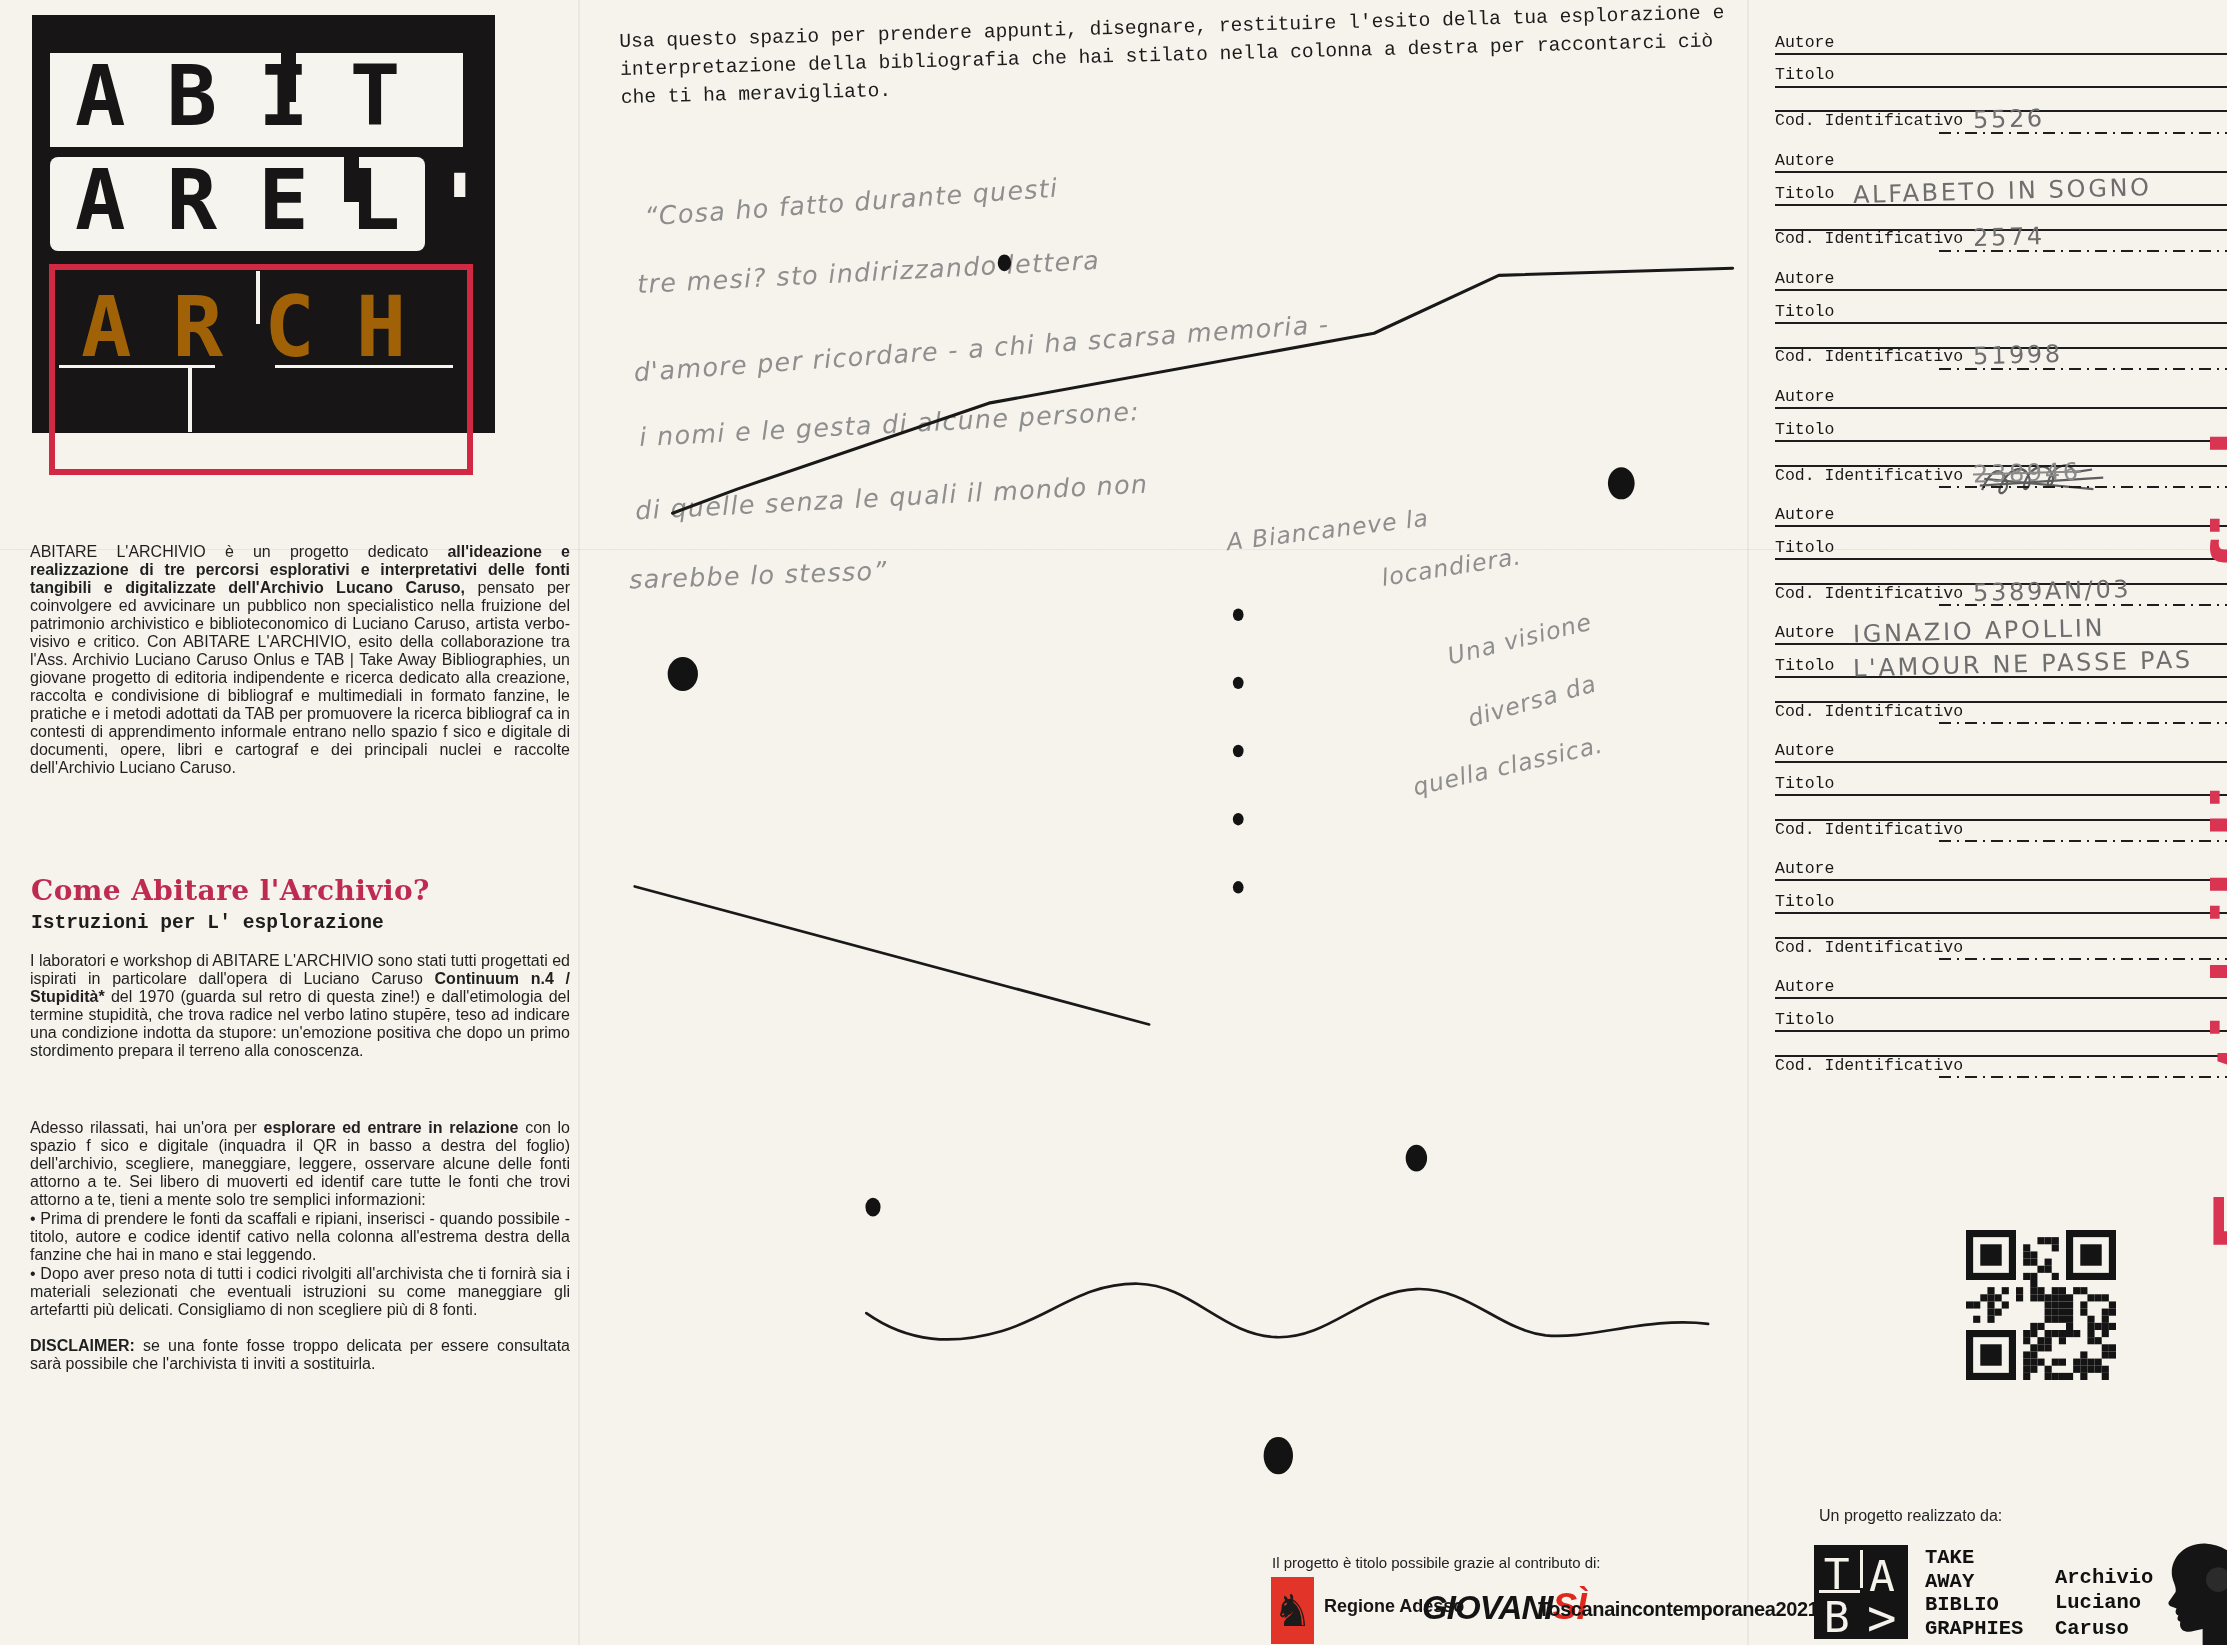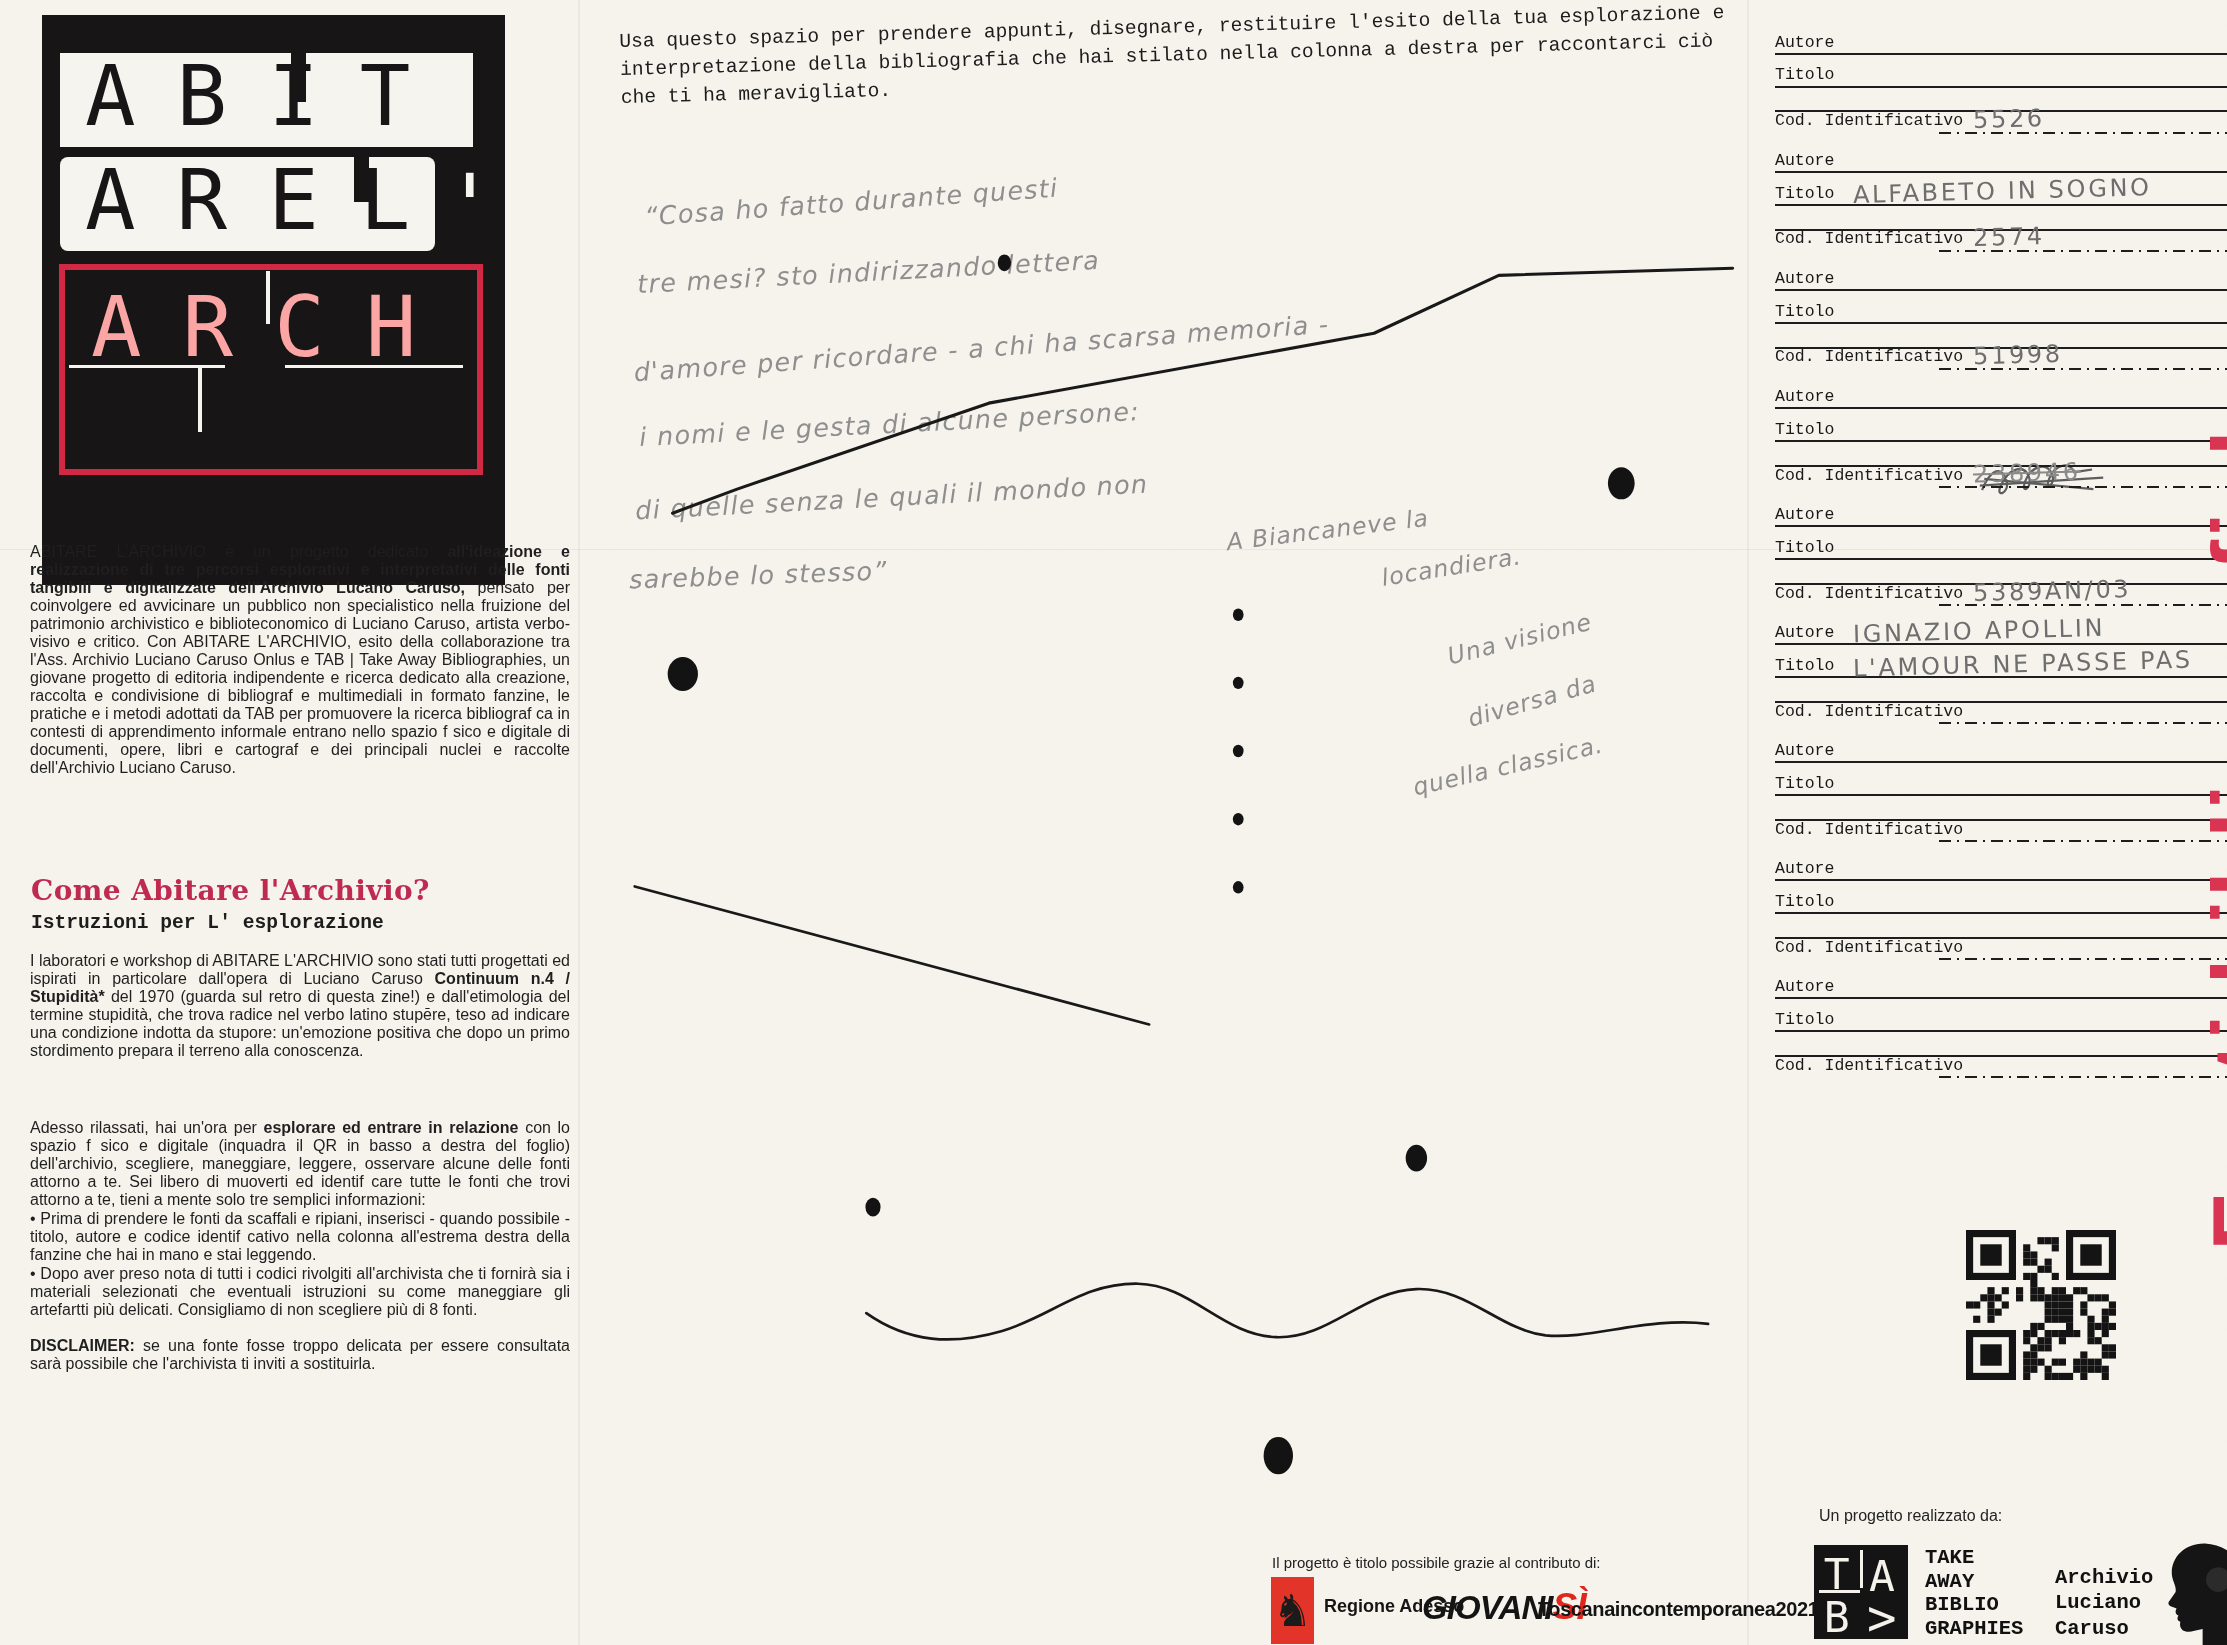--- a/index.html
+++ b/index.html
@@ -5,31 +5,31 @@
   html,body{margin:0;padding:0;background:#d8d5cc;}
   #page{position:relative;width:2317px;height:1645px;background:#f5f3ec;overflow:hidden;
         font-family:"Liberation Sans",sans-serif;color:#222;
         background-image:radial-gradient(rgba(210,190,90,.06) 0.9px,transparent 0.9px);
         background-size:10.2px 10.2px;}
   .abs{position:absolute;}
   .crease-v{position:absolute;top:0;bottom:0;width:1.8px;background:rgba(0,0,0,.045);}
   .crease-h{position:absolute;left:0;right:0;height:1.3px;background:rgba(0,0,0,.05);}
 
   
-  #logo{left:42px;top:14.7px;width:463px;height:570px;background:#171515;}
+  #logo{left:32px;top:14.7px;width:463px;height:418px;background:#171515;font-weight:bold;}
   .lg-band{position:absolute;background:#f6f4ee;}
   .lg-row1{left:18px;top:38px;width:413px;height:94px;}
   .lg-row2{left:18px;top:142px;width:375px;height:94px;border-radius:8px;}
   .lg-letters{position:absolute;font-family:"DejaVu Sans Mono",monospace;font-size:84px;
               letter-spacing:41px;color:#171515;top:50%;transform:translateY(-54%);left:25px;white-space:nowrap;}
   .lg-tick{position:absolute;background:#171515;}
   .lg-apos{position:absolute;left:401px;top:140px;color:#f6f4ee;font-family:"DejaVu Sans Mono",monospace;font-size:89px;}
   #lg-frame{position:absolute;left:17px;top:249px;width:412px;height:199px;border:6.2px solid #d12844;}
   .lg-wletters{position:absolute;font-family:"DejaVu Sans Mono",monospace;font-size:84px;
-               letter-spacing:41px;color:#fca5a5;white-space:nowrap;}
+               letter-spacing:41px;color:#a16207;white-space:nowrap;}
   .lg-wline{position:absolute;background:#f6f4ee;}
 
   
   .colL{left:30px;width:540px;font-size:16px;line-height:18px;text-align:justify;color:#1f1f1f;}
   .colL b{font-weight:700;}
   #headL{left:31px;top:874px;font-family:"DejaVu Serif",serif;font-weight:700;
          font-size:28px;color:#bf2b50;letter-spacing:0.4px;}
   #subL{left:31px;top:912px;font-family:"Liberation Mono",monospace;font-size:19.6px;color:#1d1d1d;font-weight:bold;}
   .flow p{margin:0 0 0.9px 0;}
   .flow p.gap{margin-top:18px;}

